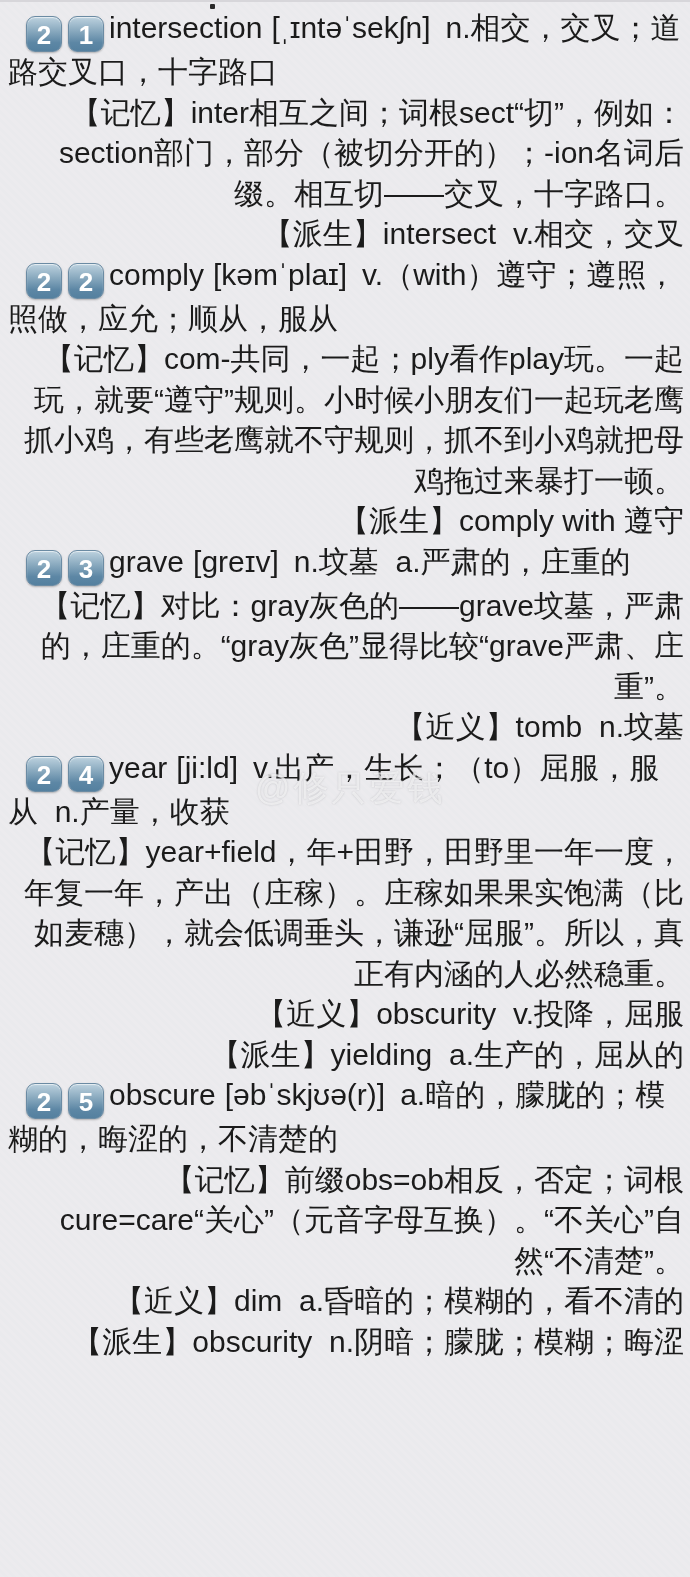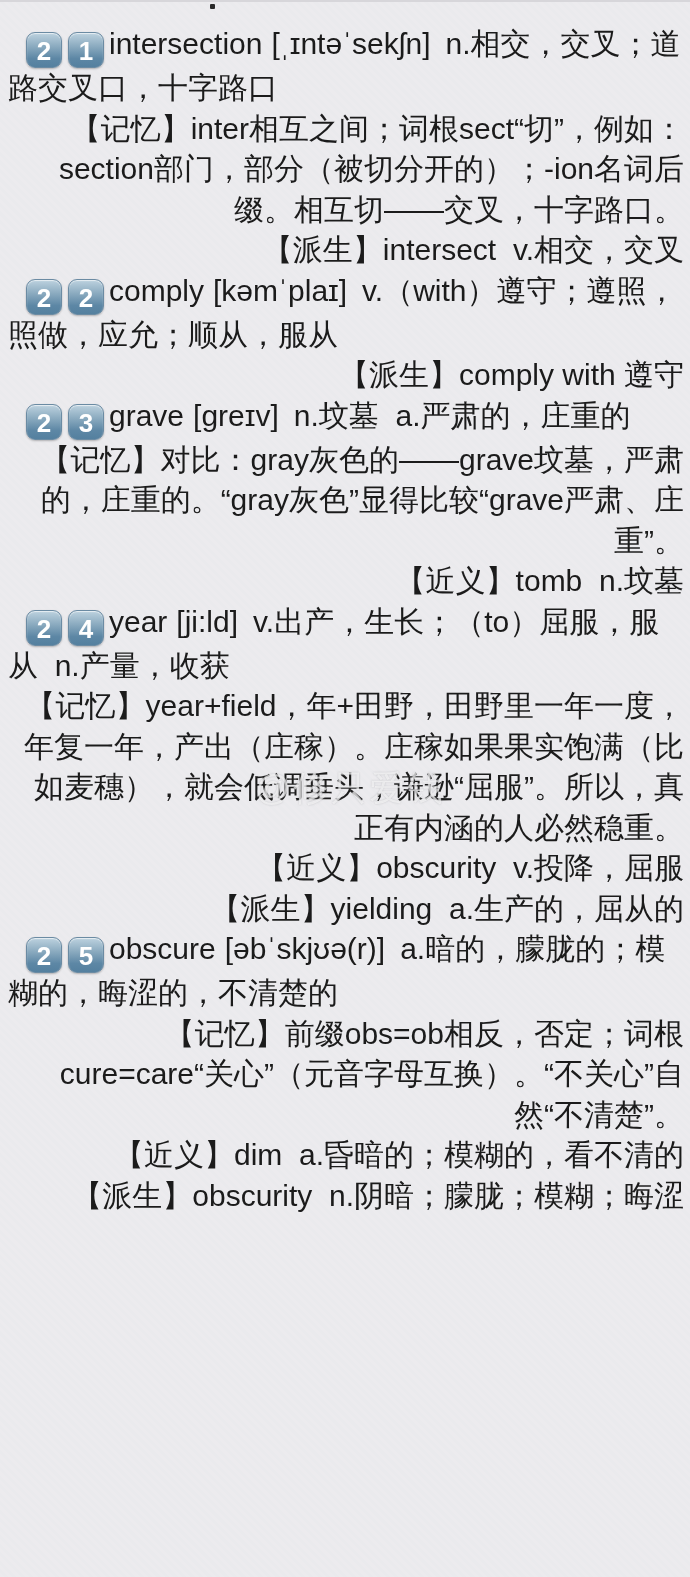--- a/index.html
+++ b/index.html
@@ -12,21 +12,21 @@
     box-sizing: border-box;
     overflow: hidden;
     position: relative;
     border-top: 2px solid #d7d6da;
   }
   .page {
     position: relative;
     width: 100%;
     height: 100%;
     box-sizing: border-box;
-    padding: 22px 6px 0 8px;
+    padding: 6px 6px 0 8px;
     background:
       linear-gradient(0deg, rgba(255,255,255,0.0), rgba(255,255,255,0.0)),
       repeating-linear-gradient(45deg, #ecebee 0px, #ecebee 3px, #eaeaed 3px, #eaeaed 6px);
   }
   p { margin: 0; font-size: 30px; line-height: 40.5px; }
   .line { white-space: pre-wrap; word-break: break-word; text-align: right; }
   .head { white-space: pre-wrap; word-break: break-word; }
   .keycap {
     display: inline-block;
     width: 36px; height: 36px;
@@ -76,20 +76,21 @@
   <span class="top-artifact"></span>
 
   <section>
     <p class="head"><span class="keycap first">2</span><span class="keycap second">1</span><span class="word">intersection</span><span class="phon">[ˌɪntəˈsekʃn]</span><span class="def">n.相交，交叉；道路交叉口，十字路口</span></p>
     <p class="line">【记忆】inter相互之间；词根sect“切”，例如：section部门，部分（被切分开的）；-ion名词后缀。相互切——交叉，十字路口。</p>
     <p class="line">【派生】intersect  v.相交，交叉</p>
   </section>
 
   <section>
     <p class="head"><span class="keycap first">2</span><span class="keycap second">2</span><span class="word">comply</span><span class="phon">[kəmˈplaɪ]</span><span class="def">v.（with）遵守；遵照，照做，应允；顺从，服从</span></p>
+    <p class="line">【记忆】com-共同，一起；ply看作play玩。一起玩，就要“遵守”规则。小时候小朋友们一起玩老鹰抓小鸡，有些老鹰就不守规则，抓不到小鸡就把母鸡拖过来暴打一顿。</p>
     <p class="line">【派生】comply with 遵守</p>
   </section>
 
   <section>
     <p class="head"><span class="keycap first">2</span><span class="keycap second">3</span><span class="word">grave</span><span class="phon">[greɪv]</span><span class="def">n.坟墓  a.严肃的，庄重的</span></p>
     <p class="line">【记忆】对比：gray灰色的——grave坟墓，严肃的，庄重的。“gray灰色”显得比较“grave严肃、庄重”。</p>
     <p class="line">【近义】tomb  n.坟墓</p>
   </section>
 
   <section>

